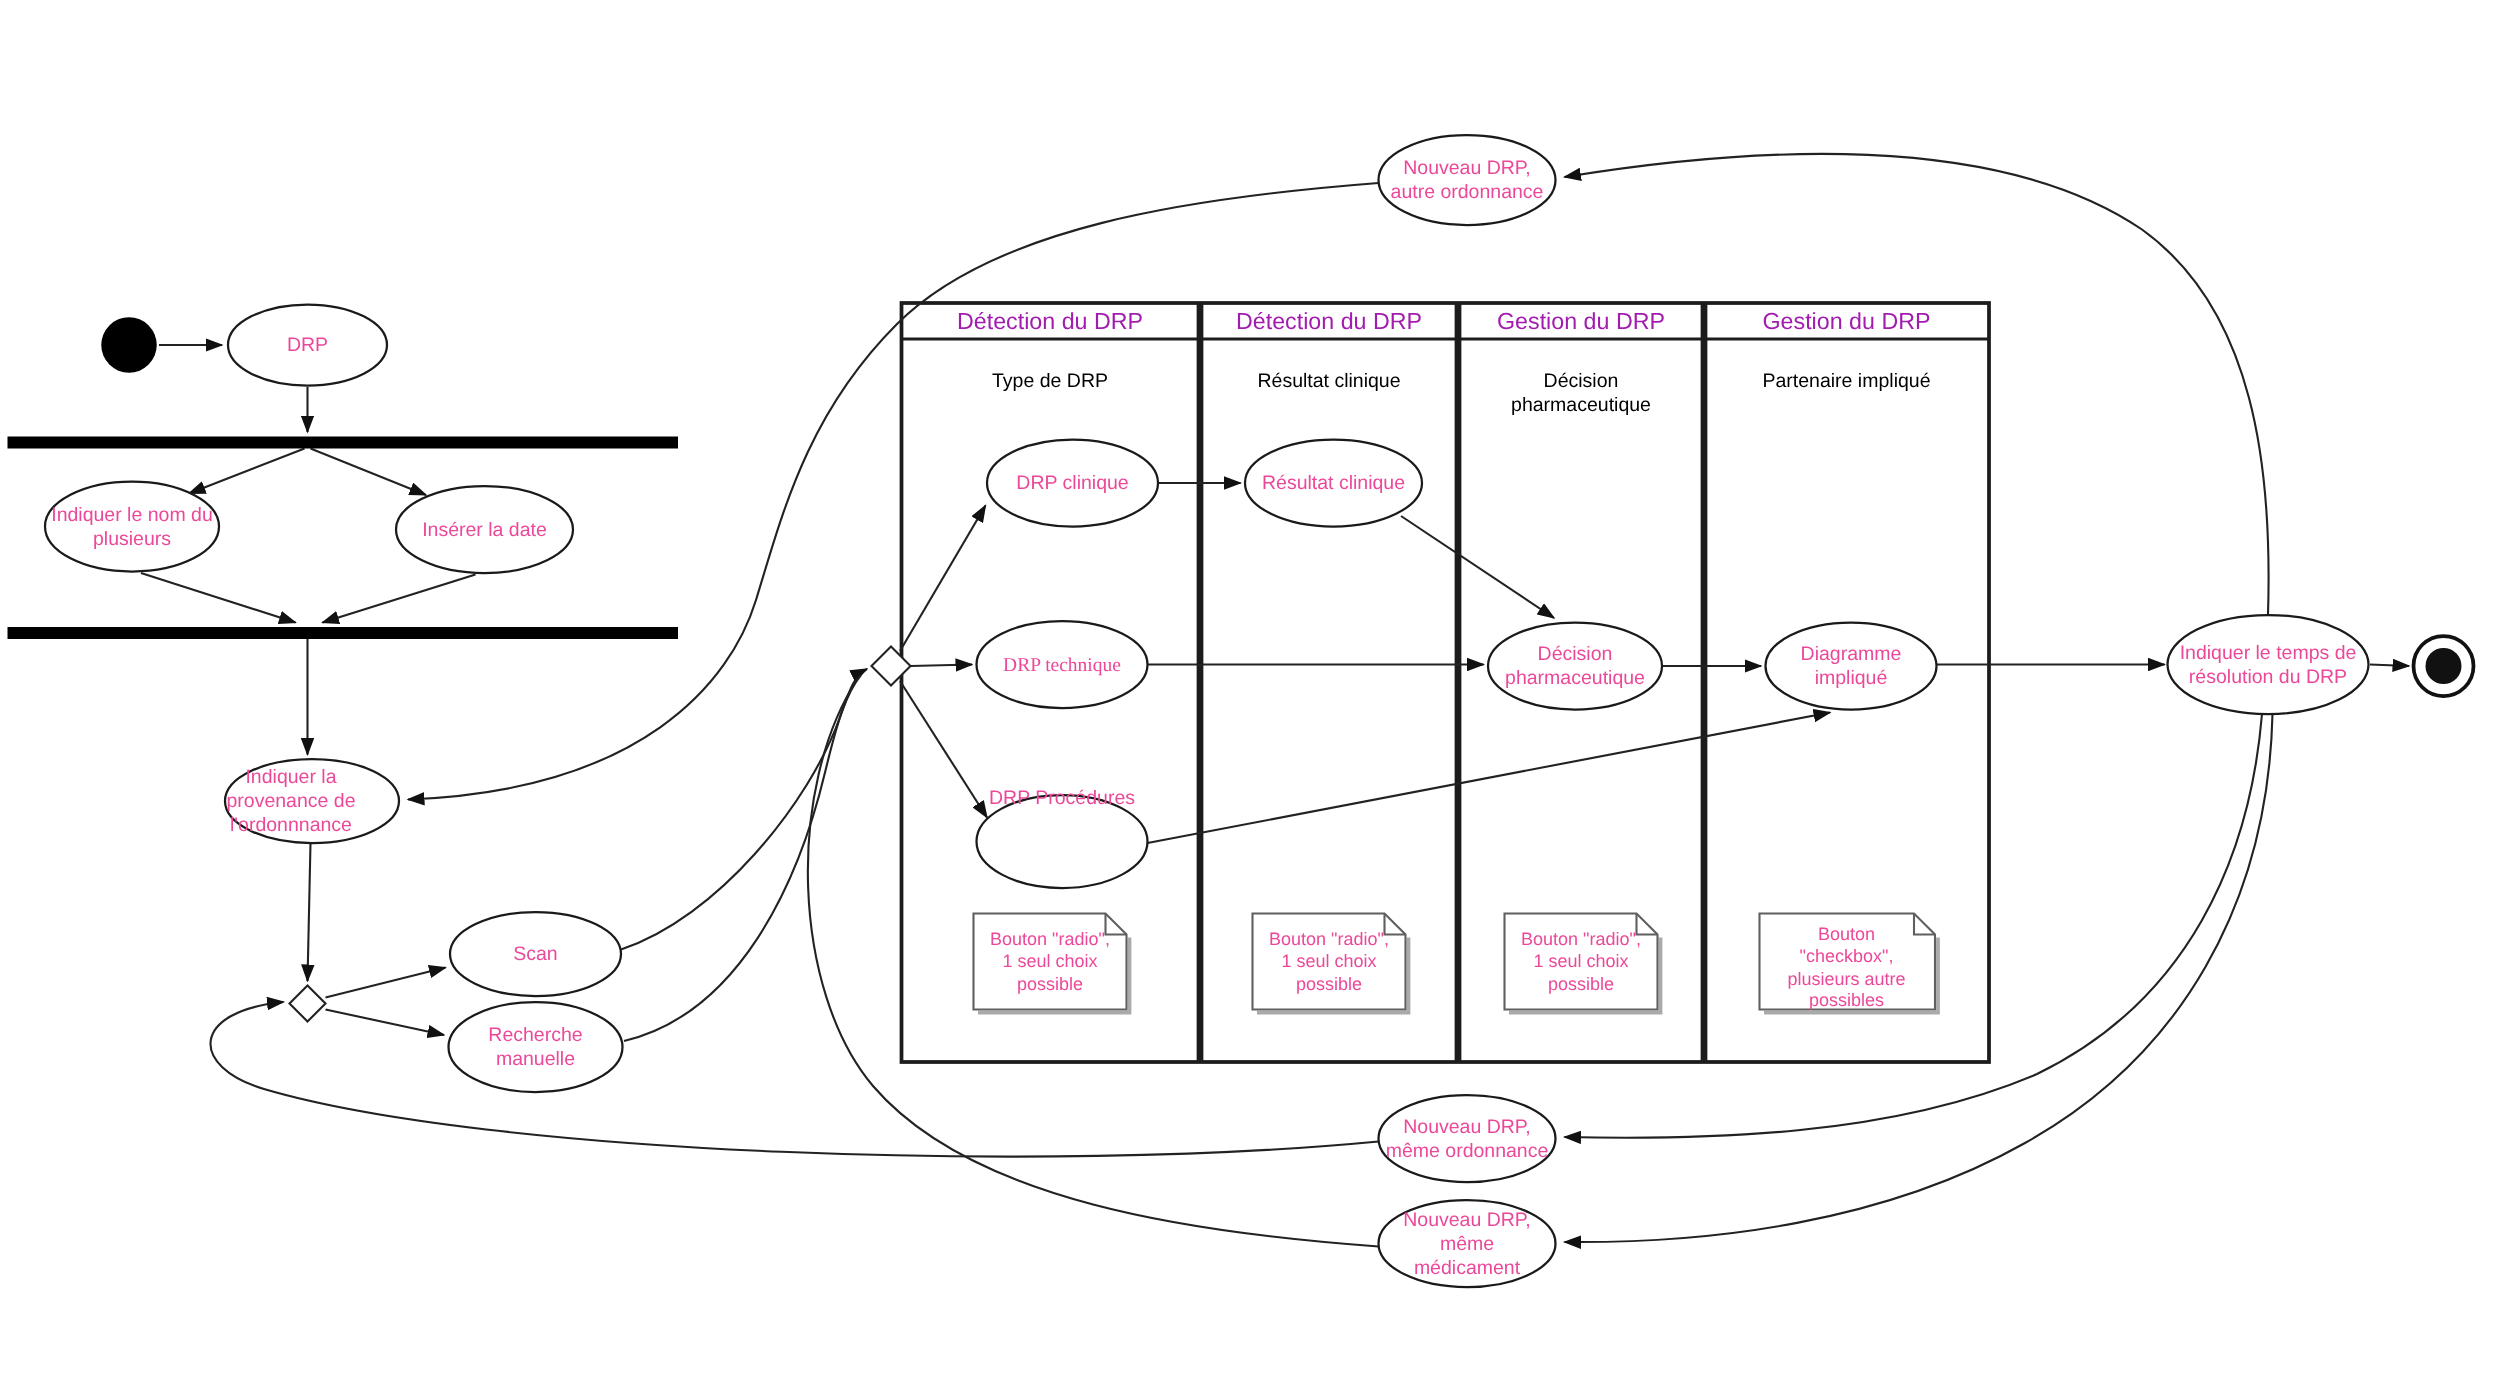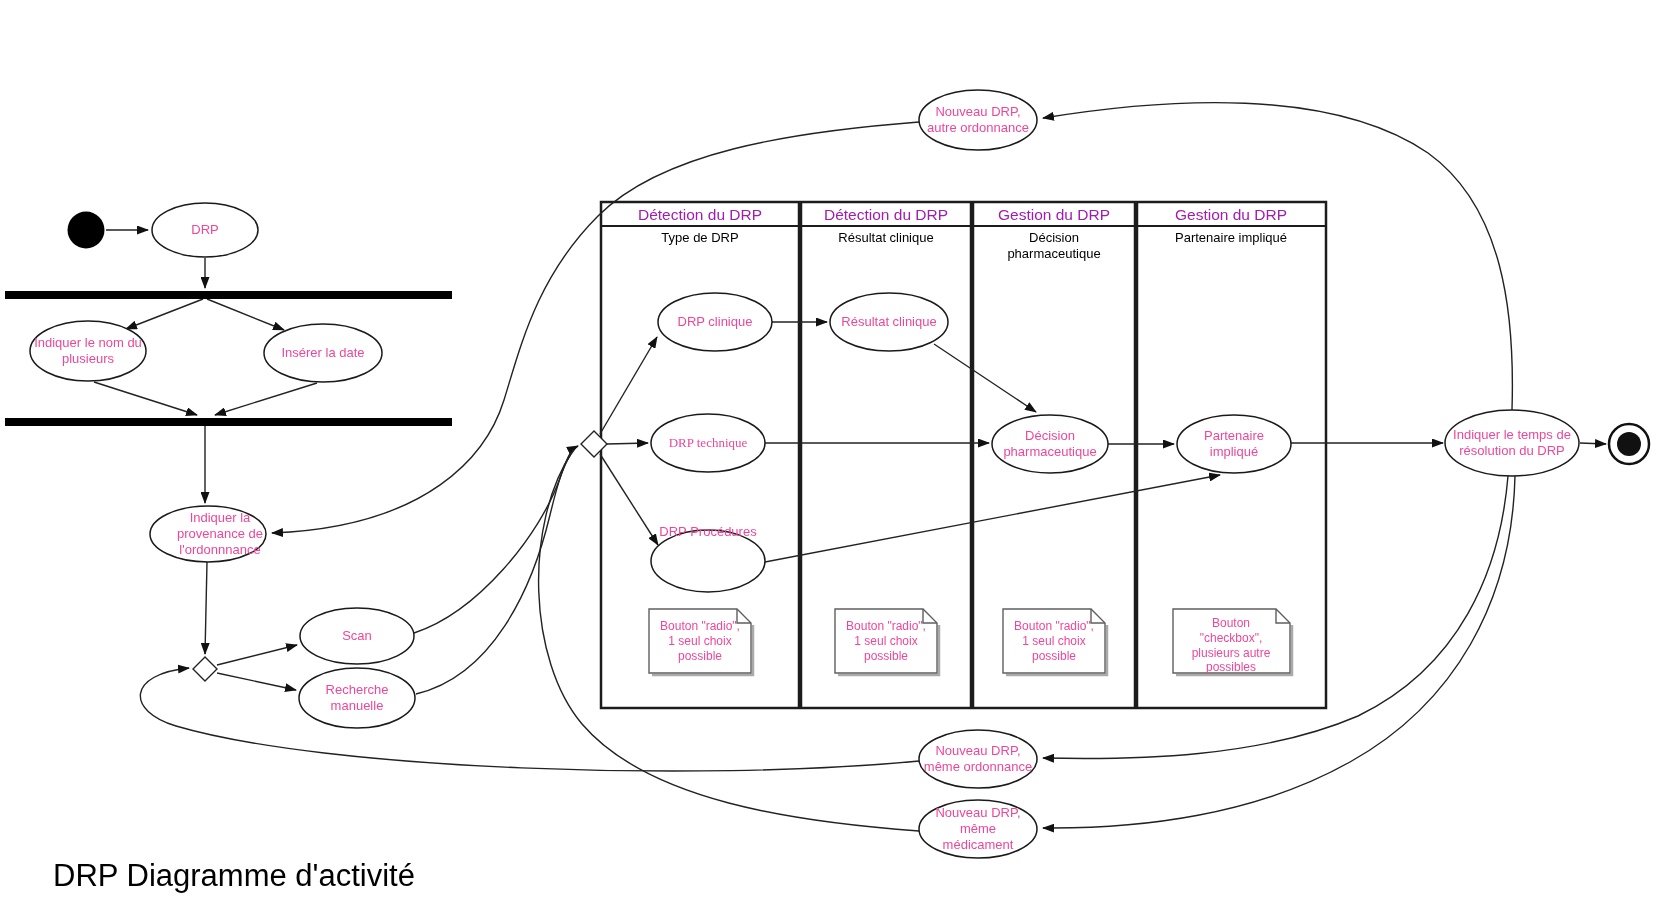--- a/index.html
+++ b/index.html
@@ -4,21 +4,21 @@
 <style>
   html,body{margin:0;padding:0;background:#ffffff;}
   #stage{position:relative;width:1670px;height:919px;background:#ffffff;overflow:hidden;
          font-family:"Liberation Sans", sans-serif;}
   #stage svg{position:absolute;left:0;top:0;}
   .lbl{position:absolute;transform:translate(-50%,-50%);text-align:center;
        white-space:pre-line;font-size:13px;line-height:1.22;color:#ec4899;}
   .hdr{position:absolute;transform:translate(-50%,0);text-align:left;
        font-size:15.5px;line-height:23px;color:#a21caf;white-space:pre-line;}
   .sub{position:absolute;transform:translate(-50%,0);text-align:center;
-       font-size:13px;line-height:16px;color:#000;white-space:pre-line;}
+       font-size:13px;line-height:16px;color:#000;white-space:pre-line;margin-top:16px;}
   .note-t{font-size:12px;line-height:1.23;}
   .ttl{position:absolute;font-size:31px;color:#000;white-space:pre;}
 </style>
 </head>
 <body>
 
 <div id="stage">
 
 <svg width="1670" height="919" viewBox="0 0 1670 919">
   <defs>
@@ -122,33 +122,33 @@
 <div class="sub" style="left:700px;top:230px;">Type de DRP</div>
 <div class="sub" style="left:886px;top:230px;">Résultat clinique</div>
 <div class="sub" style="left:1054px;top:230px;">Décision
 pharmaceutique</div>
 <div class="sub" style="left:1231px;top:230px;">Partenaire impliqué</div>
 
 <div class="lbl" style="left:205px;top:230px;text-align:right;">DRP</div>
 <div class="lbl" style="left:88px;top:351px;">Indiquer le nom du
 plusieurs</div>
 <div class="lbl" style="left:323px;top:353px;">Insérer la date</div>
-<div class="lbl" style="left:220px;top:534px;">Indiquer la
+<div class="lbl" style="left:194px;top:534px;">Indiquer la
 provenance de
 l'ordonnnance</div>
 <div class="lbl" style="left:357px;top:636px;">Scan</div>
 <div class="lbl" style="left:357px;top:698px;">Recherche
 manuelle</div>
 <div class="lbl" style="left:715px;top:322px;">DRP clinique</div>
 <div class="lbl" style="left:889px;top:322px;">Résultat clinique</div>
 <div class="lbl" style="left:708px;top:443px;font-family:Liberation Serif, serif;">DRP technique</div>
 <div class="lbl" style="left:708px;top:532px;">DRP Procédures</div>
 <div class="lbl" style="left:1050px;top:444px;">Décision
 pharmaceutique</div>
-<div class="lbl" style="left:1234px;top:444px;">Partenaire
+<div class="lbl" style="left:1234px;top:444px;">Diagramme
 impliqué</div>
 <div class="lbl" style="left:1512px;top:443px;">Indiquer le temps de
 résolution du DRP</div>
 <div class="lbl" style="left:978px;top:120px;">Nouveau DRP,
 autre ordonnance</div>
 <div class="lbl" style="left:978px;top:759px;">Nouveau DRP,
 même ordonnance</div>
 <div class="lbl" style="left:978px;top:829px;">Nouveau DRP,
 même
 médicament</div>
@@ -160,15 +160,14 @@
 1 seul choix
 possible</div>
 <div class="lbl note-t" style="left:1054px;top:641px;">Bouton "radio",
 1 seul choix
 possible</div>
 <div class="lbl note-t" style="left:1231px;top:645px;">Bouton
 "checkbox",
 plusieurs autre
 possibles</div>
 
-<div class="ttl" style="left:53px;top:858px;">DRP Diagramme d'activité</div>
 
 </div>
 
 </body></html>

